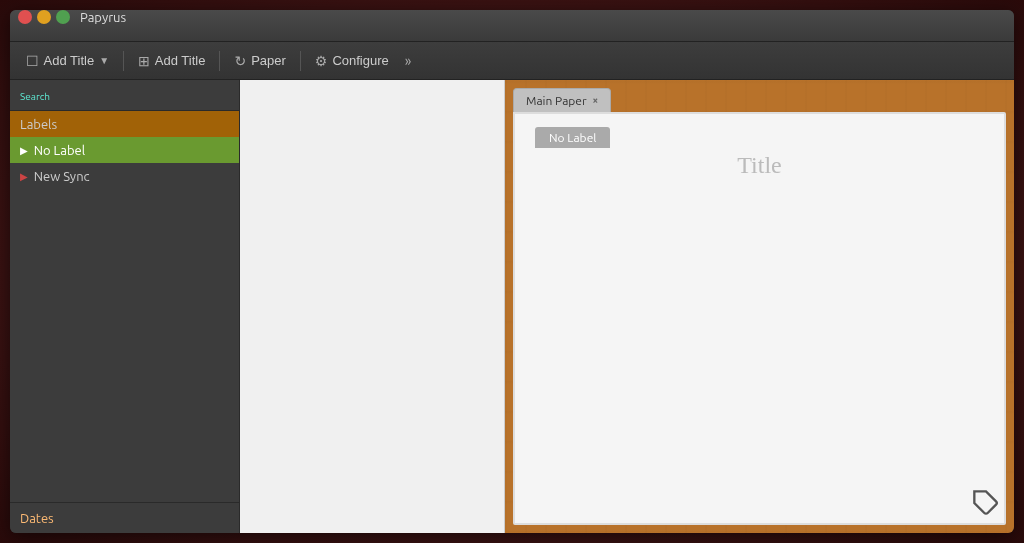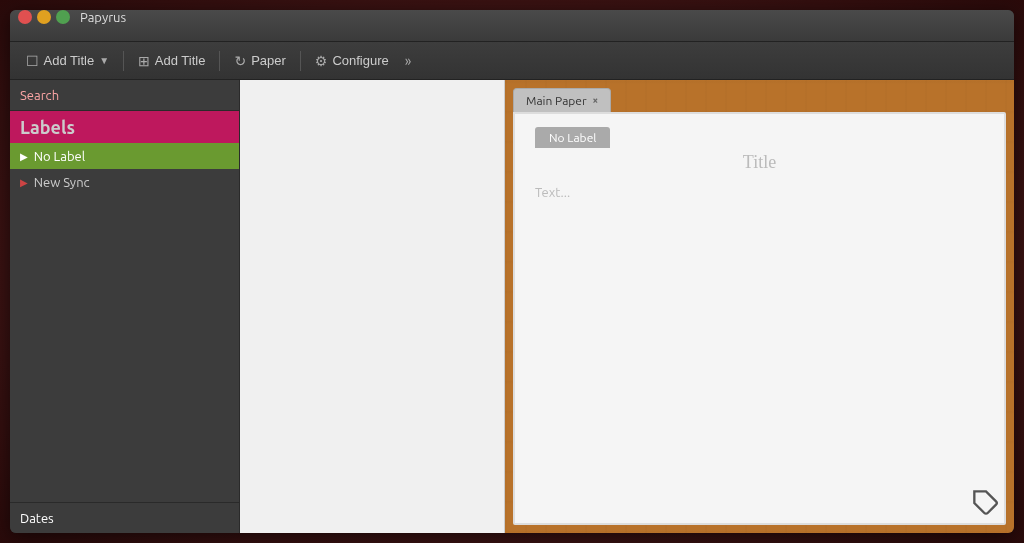--- a/index.html
+++ b/index.html
@@ -117,30 +117,30 @@
       flex-direction: column;
       flex-shrink: 0;
       border-right: 1px solid #2a2a2a;
     }
 
     .search-bar {
       padding: 8px 10px;
       border-bottom: 1px solid #2a2a2a;
     }
     .search-text {
-      color: #fca5a5;
-      font-size: 13px;
+      color: #5eead4;
+      font-size: 10px;
     }
 
     .sidebar-section-label {
       padding: 6px 10px;
       color: #ccc;
-      font-weight: bold;
-      font-size: 18px;
-      background: #be185d;
+      font-weight: normal;
+      font-size: 13px;
+      background: #a16207;
     }
 
     .sidebar-item {
       display: flex;
       align-items: center;
       padding: 6px 10px;
       color: #ccc;
       cursor: pointer;
       gap: 6px;
     }
@@ -153,21 +153,21 @@
       color: #fff;
     }
     .sidebar-item.new-label .sidebar-item-arrow {
       color: #cc4444;
     }
 
     .sidebar-bottom {
       margin-top: auto;
       padding: 8px 10px;
       border-top: 1px solid #2a2a2a;
-      color: #ffffff;
+      color: #fdba74;
       font-size: 13px;
     }
 
     
     .paper-list {
       width: 265px;
       background: #f0f0f0;
       flex-shrink: 0;
       border-right: 1px solid #ccc;
     }
@@ -241,21 +241,21 @@
       border: 2px solid #ddd;
       display: flex;
       flex-direction: column;
       padding: 16px 20px;
       position: relative;
       z-index: 1;
       border-radius: 0 2px 2px 2px;
     }
     .editor-title {
       color: #bbb;
-      font-size: 18px;
+      font-size: 24px;
       font-weight: 300;
       text-align: center;
       margin-bottom: 12px;
       font-family: serif;
     }
     .editor-body {
       color: #bbb;
       font-size: 13px;
     }
 
@@ -351,21 +351,20 @@
           <span>Main Paper</span>
           <span class="paper-tab-close">×</span>
         </div>
       </div>
 
       <div class="editor-area">
         <div style="margin-bottom: 8px;">
           <span class="editor-no-label-tab">No Label</span>
         </div>
         <div class="editor-title">Title</div>
-        <div class="editor-body">Text...</div>
       </div>
 
       <div class="label-icon">
         <svg viewBox="0 0 24 24" fill="none" stroke="#555" stroke-width="2">
           <path d="M20.59 13.41l-7.17 7.17a2 2 0 0 1-2.83 0L2 12V2h10l8.59 8.59a2 2 0 0 1 0 2.82z"></path>
           <line x1="7" y1="7" x2="7.01" y2="7"></line>
         </svg>
       </div>
     </div>
   </div>

